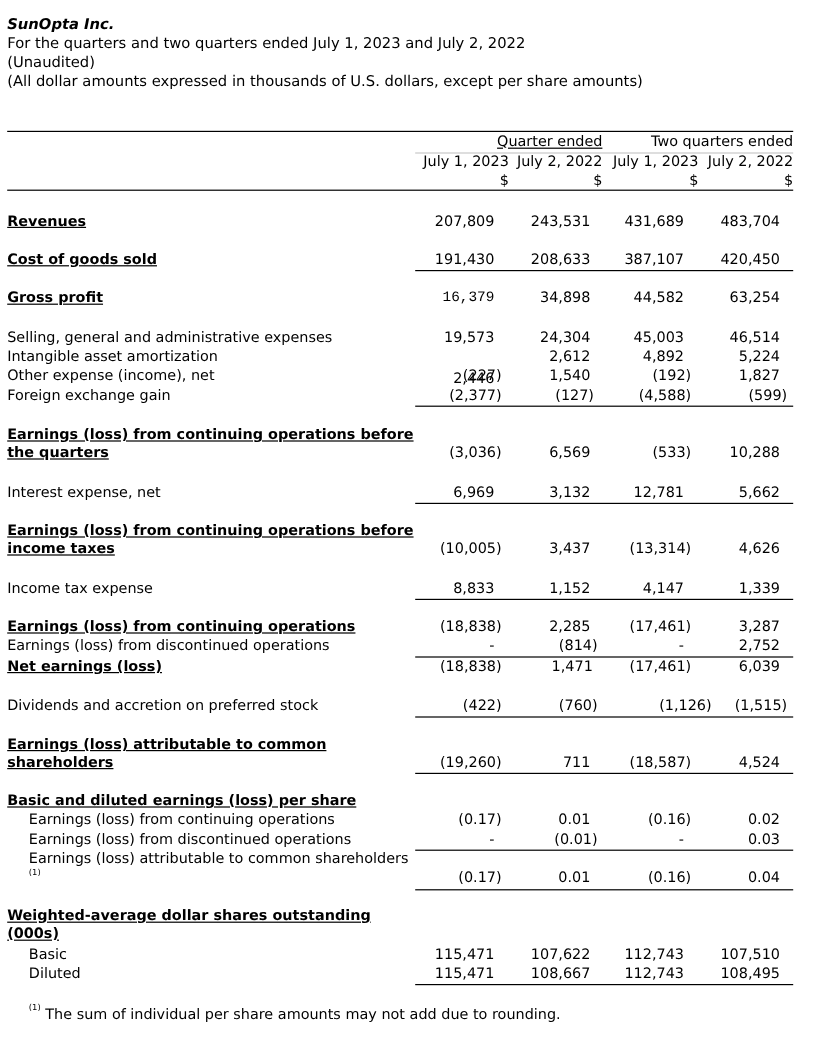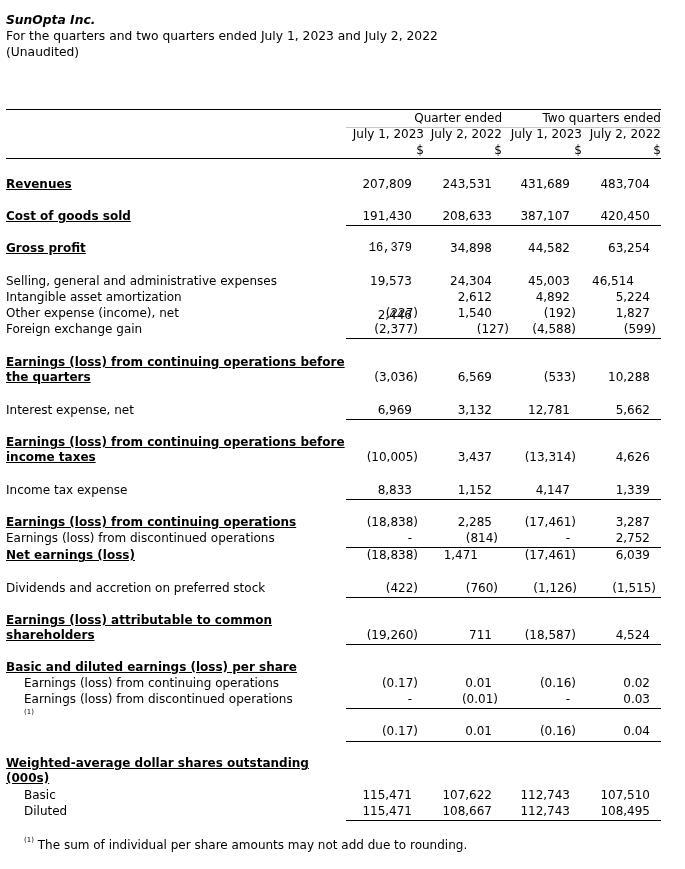--- a/index.html
+++ b/index.html
@@ -30,27 +30,28 @@
     .fnsub { font-size: 7px; display: block; line-height: 8px; }
     .foot { position: absolute; left: 24px; top: 838px; white-space: nowrap; font-size: 12px; }
   </style>
 </head>
 <body>
 
 <div class="hdr">
   <div class="co">SunOpta Inc.</div>
   <div>For the quarters and two quarters ended July 1, 2023 and July 2, 2022</div>
   <div>(Unaudited)</div>
+  <div>(All dollar amounts expressed in thousands of U.S. dollars, except per share amounts)</div>
 </div>
 
 <div class="tbl">
   <div class="topline"></div>
 
   <div class="hrow" style="top:2px;">
-    <div class="grp" style="left:340px; width:156px;">Quarter ended</div>
+    <div class="grp" style="left:340px; width:156px;text-decoration:underline;">Quarter ended</div>
     <div class="grp" style="left:496px; width:159px;">Two quarters ended</div>
   </div>
   <div class="grayline" style="left:340px; width:315px; top:18px;"></div>
 
   <div class="hrow" style="top:18px;">
     <div class="hcell" style="left:340px; width:78px;">July 1, 2023</div>
     <div class="hcell" style="left:418px; width:78px;">July 2, 2022</div>
     <div class="hcell" style="left:496px; width:80px;">July 1, 2023</div>
     <div class="hcell" style="left:576px; width:79px;">July 2, 2022</div>
   </div>
@@ -86,21 +87,21 @@
     <div class="num" style="right:169px;">34,898</div>
     <div class="num" style="right:91px;">44,582</div>
     <div class="num" style="right:11px;">63,254</div>
   </div>
 
   <div class="row" style="top:165px;">
     <div class="lbl">Selling, general and administrative expenses</div>
     <div class="num" style="right:249px;">19,573</div>
     <div class="num" style="right:169px;">24,304</div>
     <div class="num" style="right:91px;">45,003</div>
-    <div class="num" style="right:27px;">46,514</div>
+    <div class="num" style="right:11px;">46,514</div>
   </div>
 
   <div class="row" style="top:181px;">
     <div class="lbl">Intangible asset amortization</div>
     <div class="num" style="right:249px;margin-top:18px;">2,446</div>
     <div class="num" style="right:169px;">2,612</div>
     <div class="num" style="right:91px;">4,892</div>
     <div class="num" style="right:11px;">5,224</div>
   </div>
 
@@ -108,21 +109,21 @@
     <div class="lbl">Other expense (income), net</div>
     <div class="num" style="right:243px;">(227)</div>
     <div class="num" style="right:169px;">1,540</div>
     <div class="num" style="right:85px;">(192)</div>
     <div class="num" style="right:11px;">1,827</div>
   </div>
 
   <div class="row" style="top:213px;">
     <div class="lbl">Foreign exchange gain</div>
     <div class="num" style="right:243px;">(2,377)</div>
-    <div class="num" style="right:152px;">(127)</div>
+    <div class="num" style="right:166px;">(127)</div>
     <div class="num" style="right:85px;">(4,588)</div>
     <div class="num" style="right:5px;">(599)</div>
   </div>
   <div class="ul" style="left:340px; width:315px; top:229px;"></div>
 
   <div class="row" style="top:246px;">
     <div class="lbl b">
       <span>Earnings (loss) from continuing operations before</span><br>
       <span>the quarters</span>
     </div>
@@ -174,30 +175,30 @@
     <div class="num" style="right:249px;">-</div>
     <div class="num" style="right:163px;">(814)</div>
     <div class="num" style="right:91px;">-</div>
     <div class="num" style="right:11px;">2,752</div>
   </div>
   <div class="ul" style="left:340px; width:315px; top:438px;"></div>
 
   <div class="row" style="top:439px;">
     <div class="lbl b">Net earnings (loss)</div>
     <div class="num" style="right:243px;">(18,838)</div>
-    <div class="num" style="right:183px;">1,471</div>
+    <div class="num" style="right:167px;">1,471</div>
     <div class="num" style="right:85px;">(17,461)</div>
     <div class="num" style="right:11px;">6,039</div>
   </div>
 
   <div class="row" style="top:472px;">
     <div class="lbl">Dividends and accretion on preferred stock</div>
     <div class="num" style="right:243px;">(422)</div>
     <div class="num" style="right:163px;">(760)</div>
-    <div class="num" style="right:84px;">(1,126)</div>
+    <div class="num" style="right:68px;">(1,126)</div>
     <div class="num" style="right:5px;">(1,515)</div>
   </div>
   <div class="ul" style="left:340px; width:315px; top:488px;"></div>
 
   <div class="row" style="top:504px;">
     <div class="lbl b">
       <span>Earnings (loss) attributable to common</span><br>
       <span>shareholders</span>
     </div>
     <div class="num" style="right:243px; top:15px;">(19,260)</div>
@@ -223,20 +224,21 @@
     <div class="lbl ind">Earnings (loss) from discontinued operations</div>
     <div class="num" style="right:249px;">-</div>
     <div class="num" style="right:163px;">(0.01)</div>
     <div class="num" style="right:91px;">-</div>
     <div class="num" style="right:11px;">0.03</div>
   </div>
   <div class="ul" style="left:340px; width:315px; top:599px;"></div>
 
   <div class="row" style="top:599px;">
     <div class="lbl ind">
+      <span>Earnings (loss) attributable to common shareholders</span>
       <span class="fnsub">(1)</span>
     </div>
     <div class="num" style="right:243px; top:16px;">(0.17)</div>
     <div class="num" style="right:169px; top:16px;">0.01</div>
     <div class="num" style="right:85px; top:16px;">(0.16)</div>
     <div class="num" style="right:11px; top:16px;">0.04</div>
   </div>
   <div class="ul" style="left:340px; width:315px; top:632px;"></div>
 
   <div class="row" style="top:647px;">

